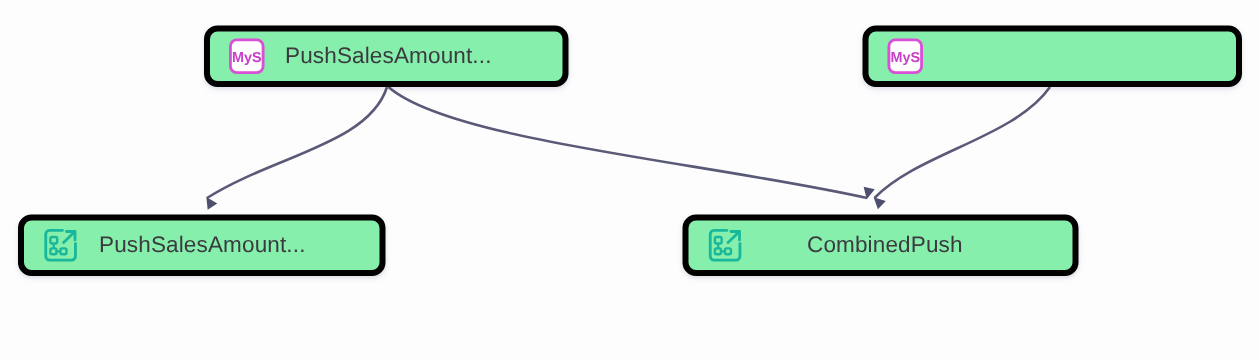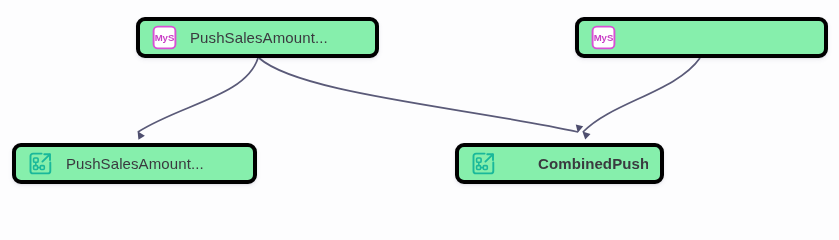--- a/index.html
+++ b/index.html
@@ -62,21 +62,21 @@
     color: #3a3a3f;
     letter-spacing: 0.1px;
     white-space: nowrap;
     overflow: hidden;
   }
 
   
   #node-0 { left: 136px; top: 17px;  width: 243px; height: 41px; }
   #node-1 { left: 575px; top: 17px;  width: 253px; height: 41px; }
   #node-2 { left: 12px;  top: 143px; width: 245px; height: 41px; }
-  #node-3 { left: 455px; top: 143px; width: 209px; height: 41px; font-weight: bold; }
+  #node-3 { left: 455px; top: 143px; width: 264px; height: 41px; }
 
   #node-3 .node-label { margin-left: 29px; }
 </style>
 </head>
 <body>
 
 <div id="canvas">
 
   <svg id="edge-layer" viewBox="0 0 839 205" width="839" height="205" xmlns="http://www.w3.org/2000/svg">
     <defs>

